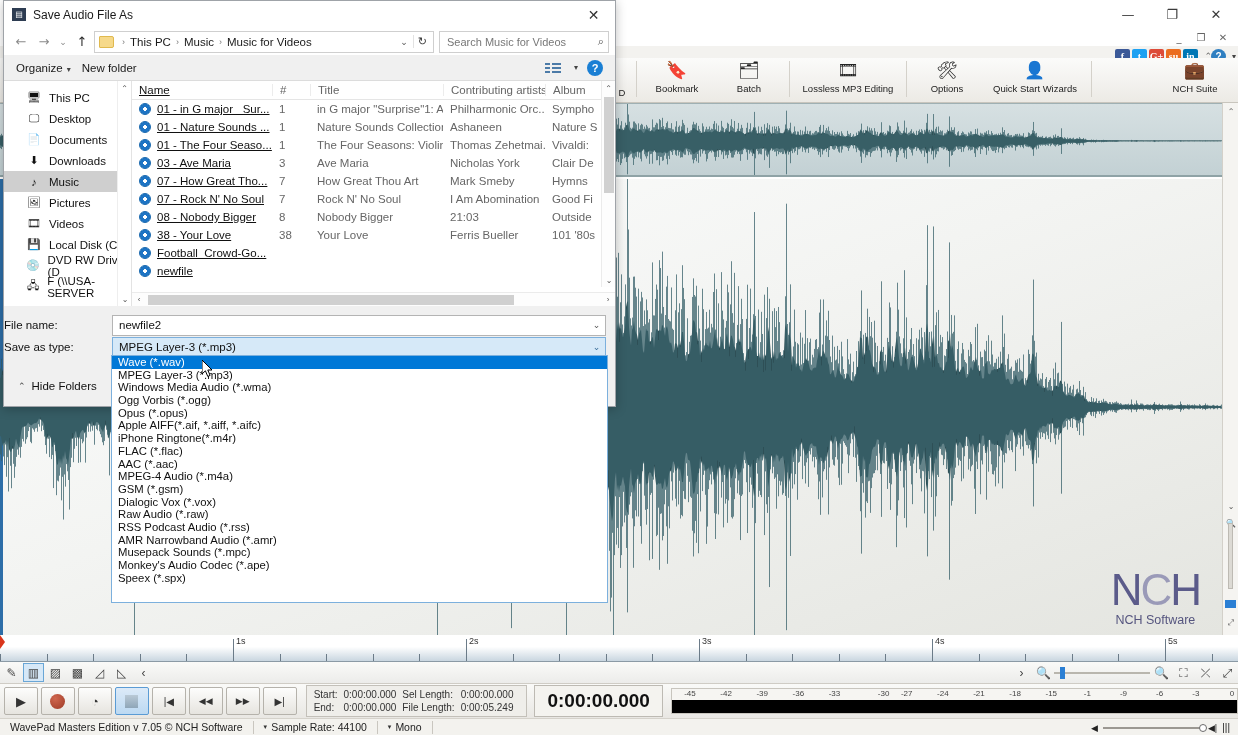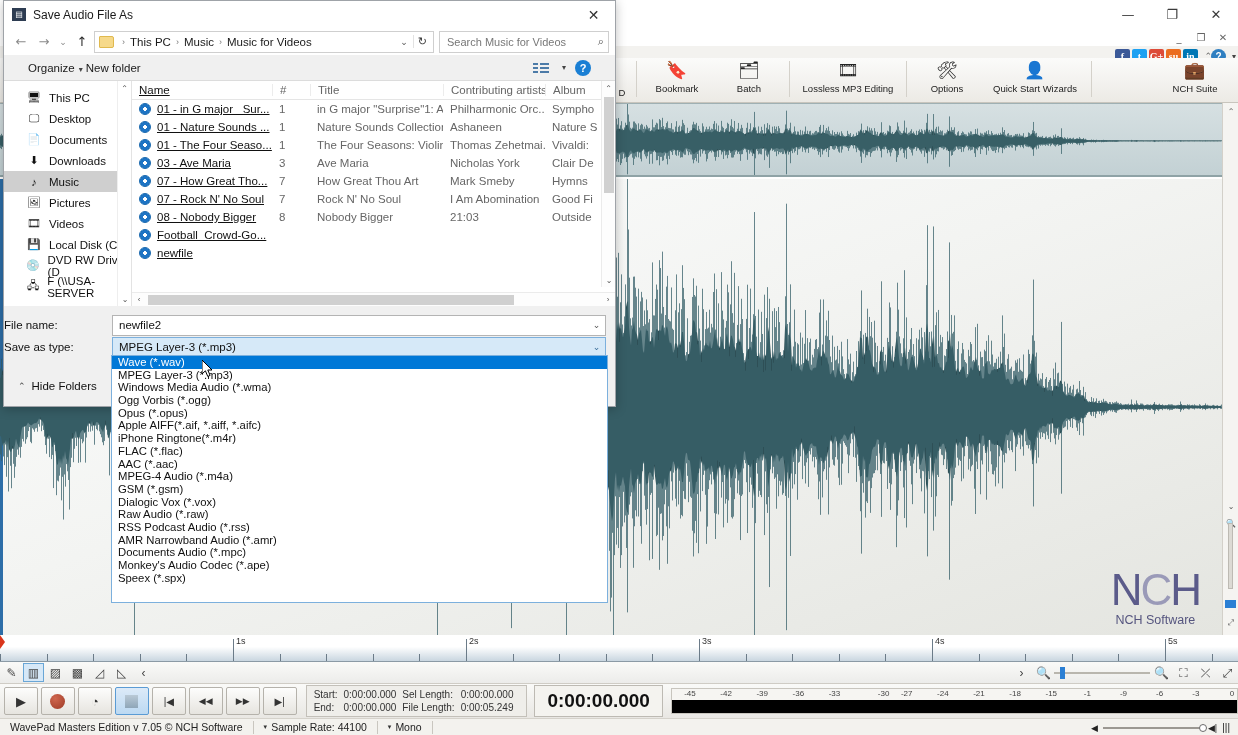--- a/index.html
+++ b/index.html
@@ -225,21 +225,21 @@
   .crumbbar .cb-chev { margin-left:auto; color:#555; font-size:9px; padding:0 5px; }
   .crumbbar .cb-ref { color:#333; font-size:11px; padding:0 4px; border-left:1px solid #e2e2e2; }
   .searchbox {
     width:170px; height:22px; margin-left:4px; border:1px solid #cfcfcf; background:#fff;
     display:flex; align-items:center; padding:0 4px 0 7px; font-size:11px; color:#777;
   }
   .searchbox .mag { margin-left:auto; color:#555; font-size:11px; }
 
   .dlg-cmd {
     height:26px; background:#f0f0f0; border-bottom:1px solid #dcdcdc;
-    display:flex; align-items:center; padding:0 24px; font-size:11.5px; color:#1a1a1a; gap:3px;
+    display:flex; align-items:center; padding:0 12px; font-size:11.5px; color:#1a1a1a; gap:11px;
   }
   .dlg-cmd .caret { font-size:8px; margin-left:4px; color:#444; }
   .cmd-right { margin-left:auto; display:flex; align-items:center; gap:9px; }
   .viewicon { display:grid; grid-template-columns:5px 9px; gap:2px; align-items:center; color:#2a5b8c; }
   .viewicon i { display:block; height:2px; background:#4c7ba8; }
   .help-blue { width:16px; height:16px; border-radius:50%; background:#1a7fd4;
       color:#fff; font-size:11px; font-weight:bold; display:flex; align-items:center; justify-content:center; }
 
   .dlg-body { position:absolute; left:0; top:80px; width:611px; height:225px; display:flex; background:#fff; }
   .navpane {
@@ -742,20 +742,30 @@
               <span>08 - Nobody Bigger</span>
             </div>
             <div class="c-num">8</div>
             <div class="c-title">Nobody Bigger</div>
             <div class="c-art">21:03</div>
             <div class="c-alb">Outside</div>
           </div>
           <div class="lp-row">
             <div class="c-name">
               <span class="fileicon"></span>
+              <span>38 - Your Love</span>
+            </div>
+            <div class="c-num">38</div>
+            <div class="c-title">Your Love</div>
+            <div class="c-art">Ferris Bueller</div>
+            <div class="c-alb">101 '80s</div>
+          </div>
+          <div class="lp-row">
+            <div class="c-name">
+              <span class="fileicon"></span>
               <span>Football_Crowd-Go...</span>
             </div>
             <div class="c-num"></div>
             <div class="c-title"></div>
             <div class="c-art"></div>
             <div class="c-alb"></div>
           </div>
           <div class="lp-row">
             <div class="c-name">
               <span class="fileicon"></span>
@@ -813,20 +823,20 @@
     <div class="ti">Apple AIFF(*.aif, *.aiff, *.aifc)</div>
     <div class="ti">iPhone Ringtone(*.m4r)</div>
     <div class="ti">FLAC (*.flac)</div>
     <div class="ti">AAC (*.aac)</div>
     <div class="ti">MPEG-4 Audio (*.m4a)</div>
     <div class="ti">GSM (*.gsm)</div>
     <div class="ti">Dialogic Vox (*.vox)</div>
     <div class="ti">Raw Audio (*.raw)</div>
     <div class="ti">RSS Podcast Audio (*.rss)</div>
     <div class="ti">AMR Narrowband Audio (*.amr)</div>
-    <div class="ti">Documents Audio (*.mpc)</div>
+    <div class="ti">Musepack Sounds (*.mpc)</div>
     <div class="ti">Monkey's Audio Codec (*.ape)</div>
     <div class="ti">Speex (*.spx)</div>
   </div>
 
 <svg class="cursor-arrow" viewBox="0 0 12 19">
   <polygon points="0,0 0,14 3.4,10.8 5.8,16.5 8.1,15.4 5.8,10 10,10" fill="#ffffff" stroke="#000000" stroke-width="1"></polygon>
 </svg>
 
 </body></html>

